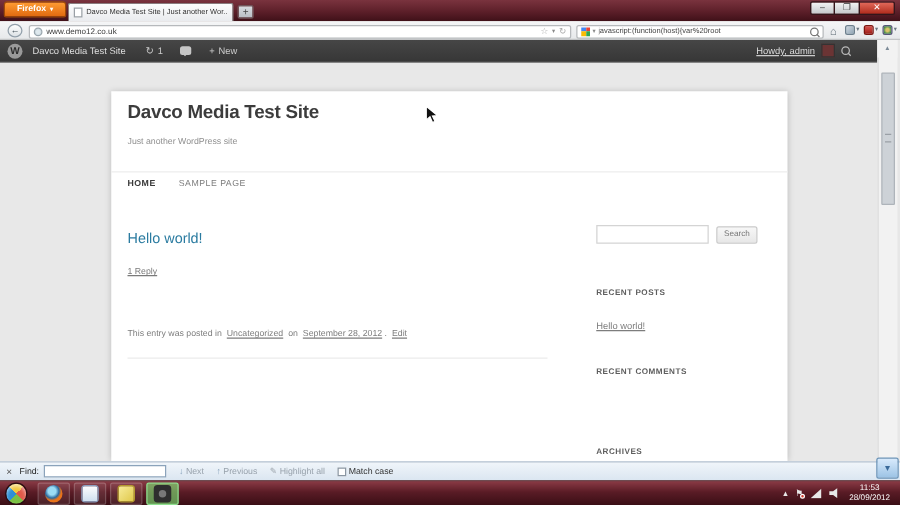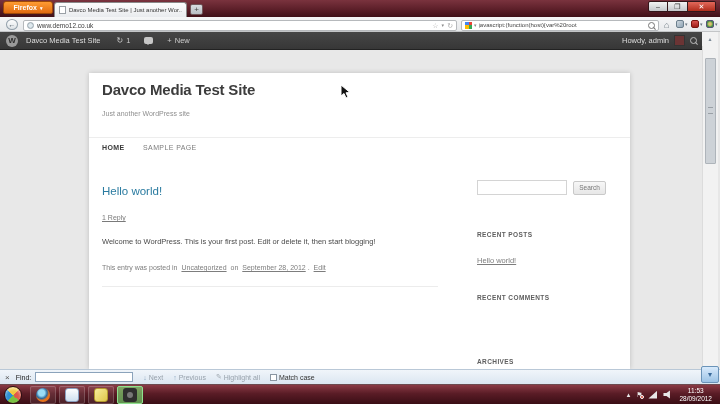--- a/index.html
+++ b/index.html
@@ -73,21 +73,21 @@
     background:linear-gradient(180deg,#464646,#373737);border-bottom:1px solid #222;
     display:flex;align-items:center;box-sizing:border-box;color:#ccc;}
   .wplogo{width:12px;height:12px;border-radius:50%;background:#9a9a9a;color:#2e2e2e;
     font-size:8px;font-weight:bold;line-height:12px;text-align:center;margin:0 8px 0 6px;}
   .absite{font-size:7.5px;color:#dfdfdf;margin-right:16px;}
   .abitem{font-size:7.5px;color:#ccc;display:flex;align-items:center;gap:3px;margin-right:14px;}
   .updic{font-size:8px;color:#c9c9c9;}
   .bubble{width:9px;height:7px;background:#c7c7c7;border-radius:2px;position:relative;}
   .bubble::after{content:"";position:absolute;left:2px;top:6px;border:2px solid transparent;
     border-top-color:#c7c7c7;}
-  .abright{margin-left:auto;display:flex;align-items:center;gap:5px;padding-right:5px;}
+  .abright{margin-left:auto;display:flex;align-items:center;gap:5px;padding-right:22px;text-decoration:underline;}
   .howdy{font-size:7.5px;color:#ddd;}
   .avatar{width:11px;height:11px;background:#6b3434;border:1px solid #333;box-sizing:border-box;}
   .abmag{width:5px;height:5px;border:1px solid #bbb;border-radius:50%;position:relative;}
   .abmag::after{content:"";position:absolute;width:3px;height:1px;background:#bbb;
     transform:rotate(45deg);left:4px;top:5px;}
 
   
   .page{left:89px;top:41px;width:541px;height:296px;background:#fff;
     box-shadow:0 0 5px rgba(0,0,0,.18);}
   .sitetitle{left:13px;top:8px;font-size:15px;font-weight:bold;color:#3c3c3c;letter-spacing:-.2px;}
@@ -251,21 +251,20 @@
 
     <div class="abs page">
       <div class="abs sitetitle">Davco Media Test Site</div>
       <div class="abs tagline">Just another WordPress site</div>
       <div class="abs navline"></div>
       <div class="abs navhome">HOME</div>
       <div class="abs navsample">SAMPLE PAGE</div>
 
       <div class="abs posttitle">Hello world!</div>
       <div class="abs reply">1 Reply</div>
-      <div class="abs pbody">Welcome to WordPress. This is your first post. Edit or delete it, then start blogging!</div>
       <div class="abs pmeta">
         <span>This entry was posted in</span>
         <span class="lnk" style="margin-left:2px;">Uncategorized</span>
         <span style="margin-left:2px;">on</span>
         <span class="lnk" style="margin-left:2px;">September 28, 2012</span>
         <span>.</span>
         <span class="lnk" style="margin-left:2px;">Edit</span>
       </div>
       <div class="abs posthr"></div>
 

